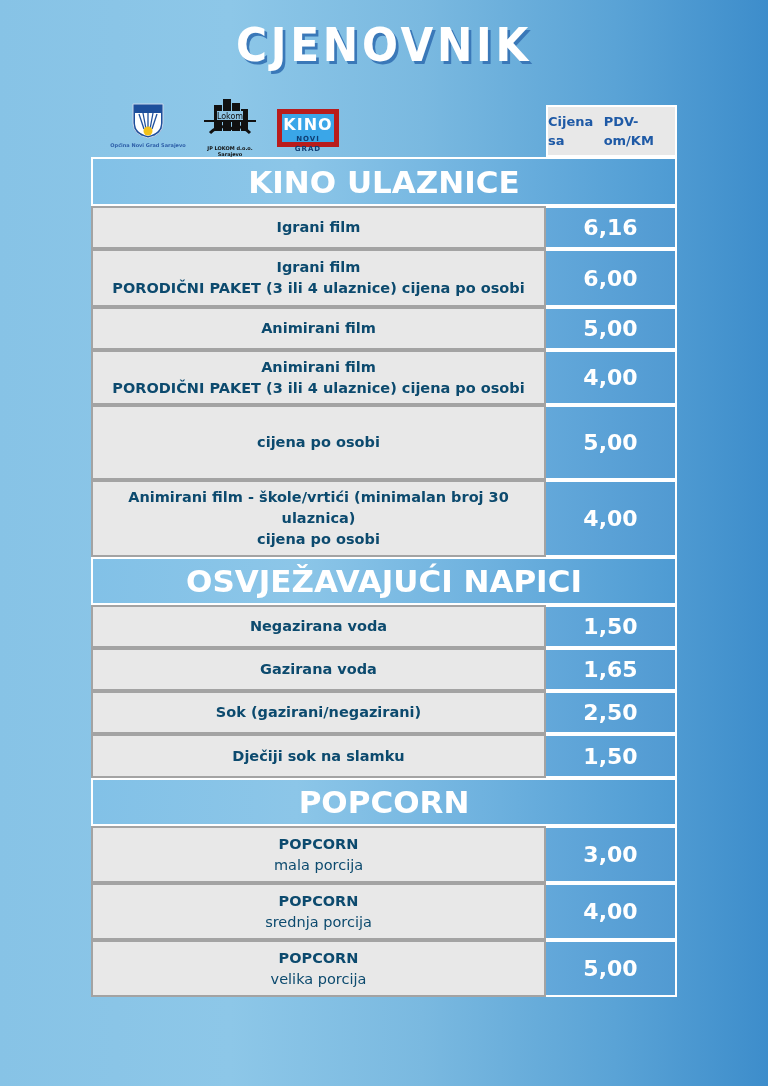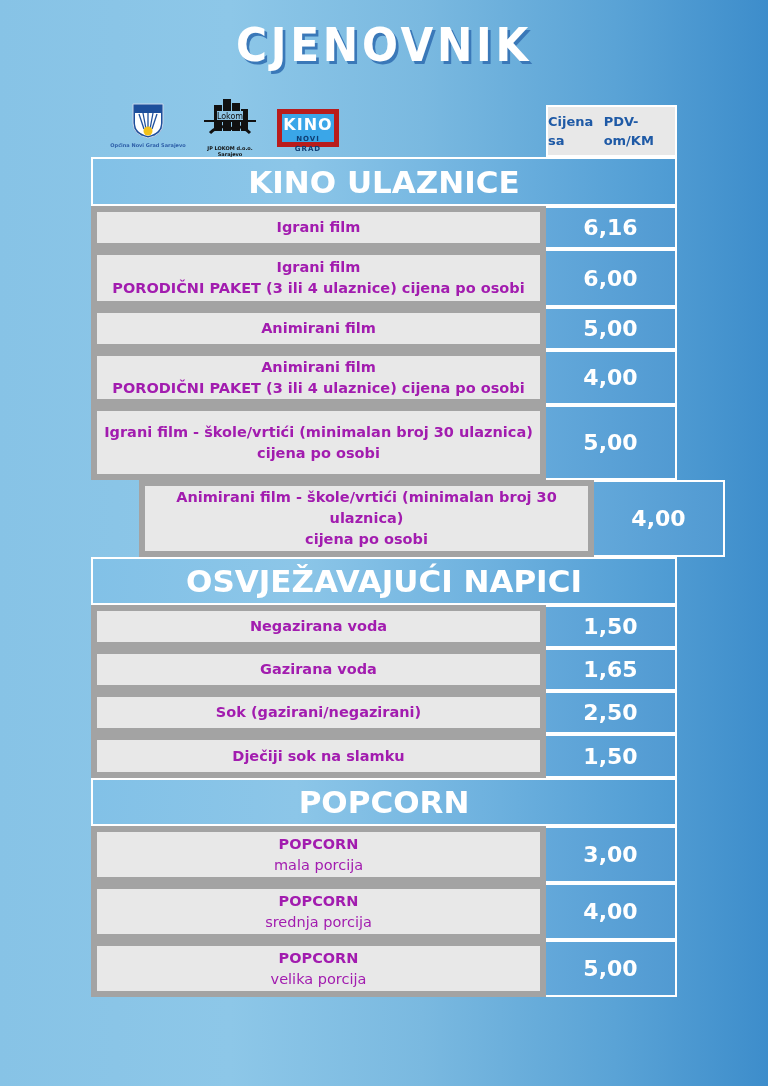--- a/index.html
+++ b/index.html
@@ -64,22 +64,22 @@
     font-weight: bold; font-size: 31px;
     display: flex; align-items: center; justify-content: center;
   }
   .row {
     position: absolute; left: 0; width: 586px;
     display: flex;
   }
   .row .desc {
     width: 455px; height: 100%;
     background: #e8e8e8;
-    border: 6px solid #a3a3a3;
-    color: #a21caf;
+    border: 2px solid #a3a3a3;
+    color: #0c4a6e;
     font-weight: bold; font-size: 14.5px; line-height: 21px;
     display: flex; flex-direction: column; justify-content: center;
     text-align: center;
   }
   .row .desc .light { font-weight: normal; }
   .row .price {
     width: 131px; height: 100%;
     background: linear-gradient(90deg, #63a8da 0%, #519ad2 100%);
     border: 2px solid #ffffff;
     border-left: none;
@@ -164,26 +164,25 @@
   </div>
   <div class="row" style="top:245px;height:55px;">
     <div class="desc">
       <span>Animirani film</span>
       <span>PORODIČNI PAKET (3 ili 4 ulaznice) cijena po osobi</span>
     </div>
     <div class="price">4,00</div>
   </div>
   <div class="row" style="top:300px;height:75px;">
     <div class="desc">
-      <span>Igrani film - škole/vrtići (minimalan broj 30 ulaznica)</span>
       <span>cijena po osobi</span>
     </div>
     <div class="price">5,00</div>
   </div>
-  <div class="row" style="top:375px;height:77px;margin-left:48px;">
+  <div class="row" style="top:375px;height:77px;">
     <div class="desc">
       <span>Animirani film - škole/vrtići (minimalan broj 30</span>
       <span>ulaznica)</span>
       <span>cijena po osobi</span>
     </div>
     <div class="price">4,00</div>
   </div>
 
   <div class="section" style="top:452px;height:48px;">OSVJEŽAVAJUĆI NAPICI</div>
 

